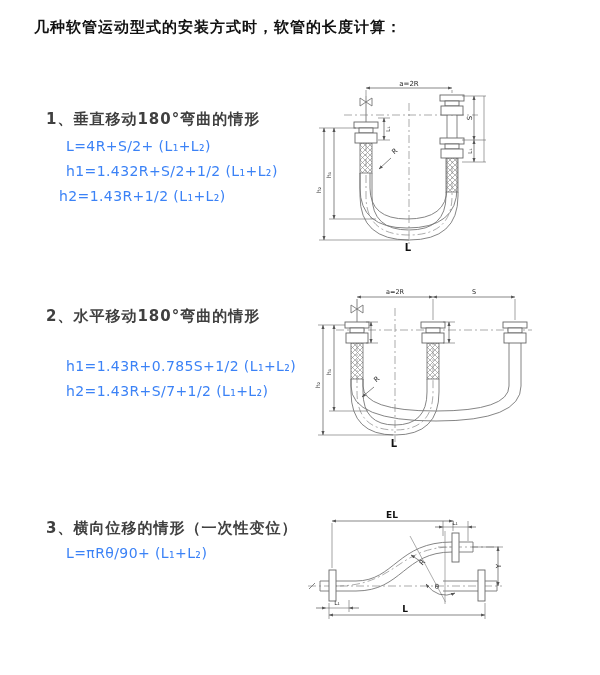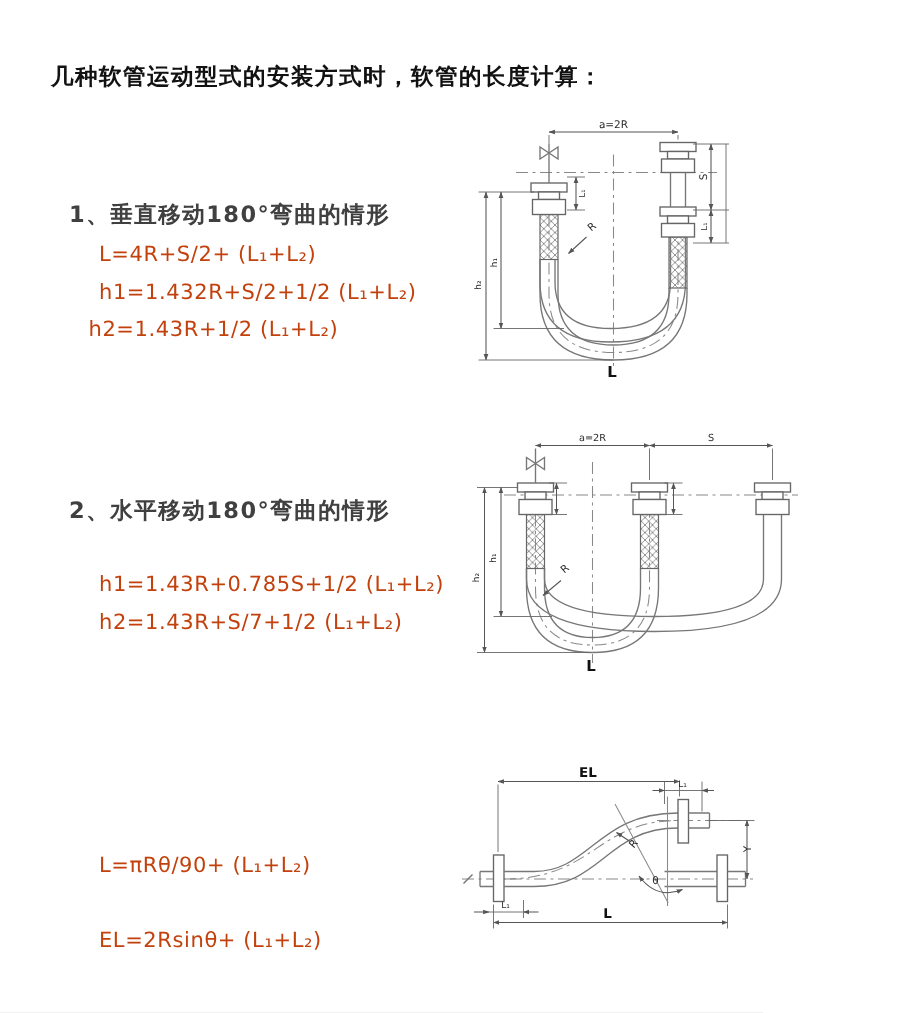--- a/index.html
+++ b/index.html
@@ -1,24 +1,24 @@
 <!DOCTYPE html>
 <html><head>
 <meta charset="utf-8">
 <style>
   html,body{margin:0;padding:0;background:#e8e8e8;}
   .page{
     position:relative;width:600px;height:675px;background:#ffffff;
     font-family:"DejaVu Sans","Liberation Sans",sans-serif;
     color:#1a1a1a;overflow:hidden;margin:0 auto;
   }
-  .abs{position:absolute;white-space:nowrap;margin-top:24px;}
+  .abs{position:absolute;white-space:nowrap;}
   .doc-title{left:34px;top:18px;font-size:15px;font-weight:bold;letter-spacing:1px;color:#111;}
   .sec-heading{font-size:15px;font-weight:bold;letter-spacing:1px;color:#404040;}
-  .formula{font-size:14px;letter-spacing:0.4px;color:#c2410c;}
+  .formula{font-size:14px;letter-spacing:0.4px;color:#3b82f6;}
   svg{position:absolute;overflow:visible;}
   svg text{fill:#2a2a2a;font-family:"DejaVu Sans","Liberation Sans",sans-serif;}
   .lbl-big{fill:#111;font-weight:bold;}
   .draw{stroke:#777;stroke-width:0.9;fill:none;}
   .thin{stroke:#8a8a8a;stroke-width:0.7;fill:none;}
   .dim{stroke:#555;stroke-width:0.7;fill:none;}
   .ext{stroke:#666;stroke-width:0.6;fill:none;}
   .cl{stroke:#888;stroke-width:0.7;fill:none;stroke-dasharray:8 3 2 3;}
   .fit{fill:#ffffff;stroke:#666;stroke-width:0.9;}
   .braid{stroke:#666;stroke-width:0.8;}
@@ -32,22 +32,22 @@
 
   <div class="abs sec-heading" style="left:46px;top:110px">1、垂直移动180°弯曲的情形</div>
   <div class="abs formula" style="left:66px;top:138px">L=4R+S/2+ (L₁+L₂)</div>
   <div class="abs formula" style="left:66px;top:163px">h1=1.432R+S/2+1/2 (L₁+L₂)</div>
   <div class="abs formula" style="left:59px;top:188px">h2=1.43R+1/2 (L₁+L₂)</div>
 
   <div class="abs sec-heading" style="left:46px;top:307px">2、水平移动180°弯曲的情形</div>
   <div class="abs formula" style="left:66px;top:358px">h1=1.43R+0.785S+1/2 (L₁+L₂)</div>
   <div class="abs formula" style="left:66px;top:383px">h2=1.43R+S/7+1/2 (L₁+L₂)</div>
 
+  <div class="abs sec-heading" style="left:46px;top:519px">3、横向位移的情形（一次性变位）</div>
   <div class="abs formula" style="left:66px;top:545px">L=πRθ/90+ (L₁+L₂)</div>
-  <div class="abs formula" style="left:66px;top:595px">EL=2Rsinθ+ (L₁+L₂)</div>
 
   <svg style="left:300px;top:72px" width="290" height="186" viewBox="300 72 290 186">
     <defs>
       <marker id="a1" viewBox="0 0 8 8" refX="7.5" refY="4" markerWidth="6" markerHeight="6" orient="auto-start-reverse">
         <path d="M0,1 L8,4 L0,7 Z" fill="#555"></path>
       </marker>
       <pattern id="br1" width="5" height="5" patternUnits="userSpaceOnUse">
         <path d="M0,5 L5,0 M0,0 L5,5" stroke="#888" stroke-width="0.6"></path>
       </pattern>
     </defs>

